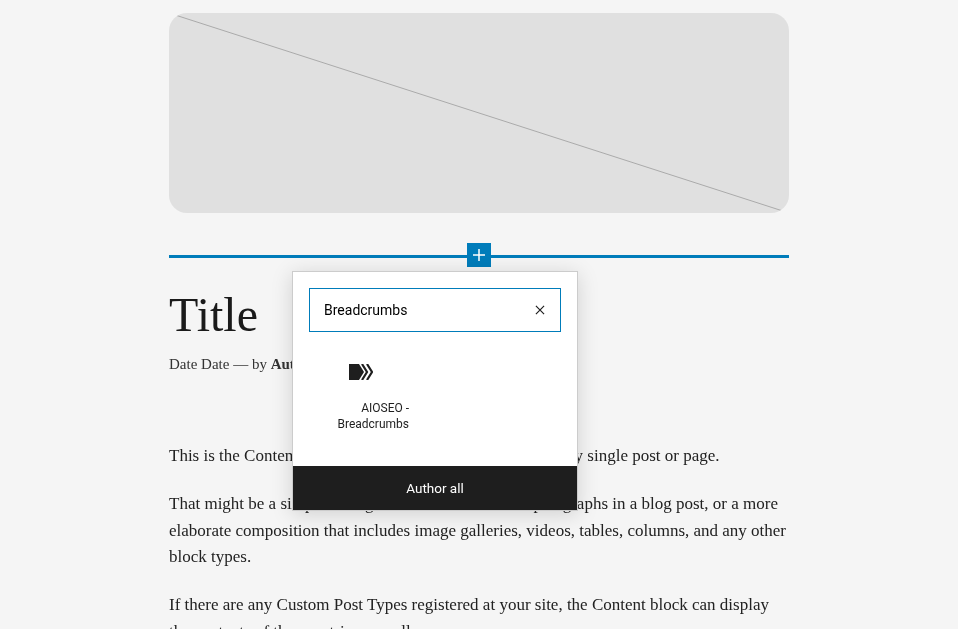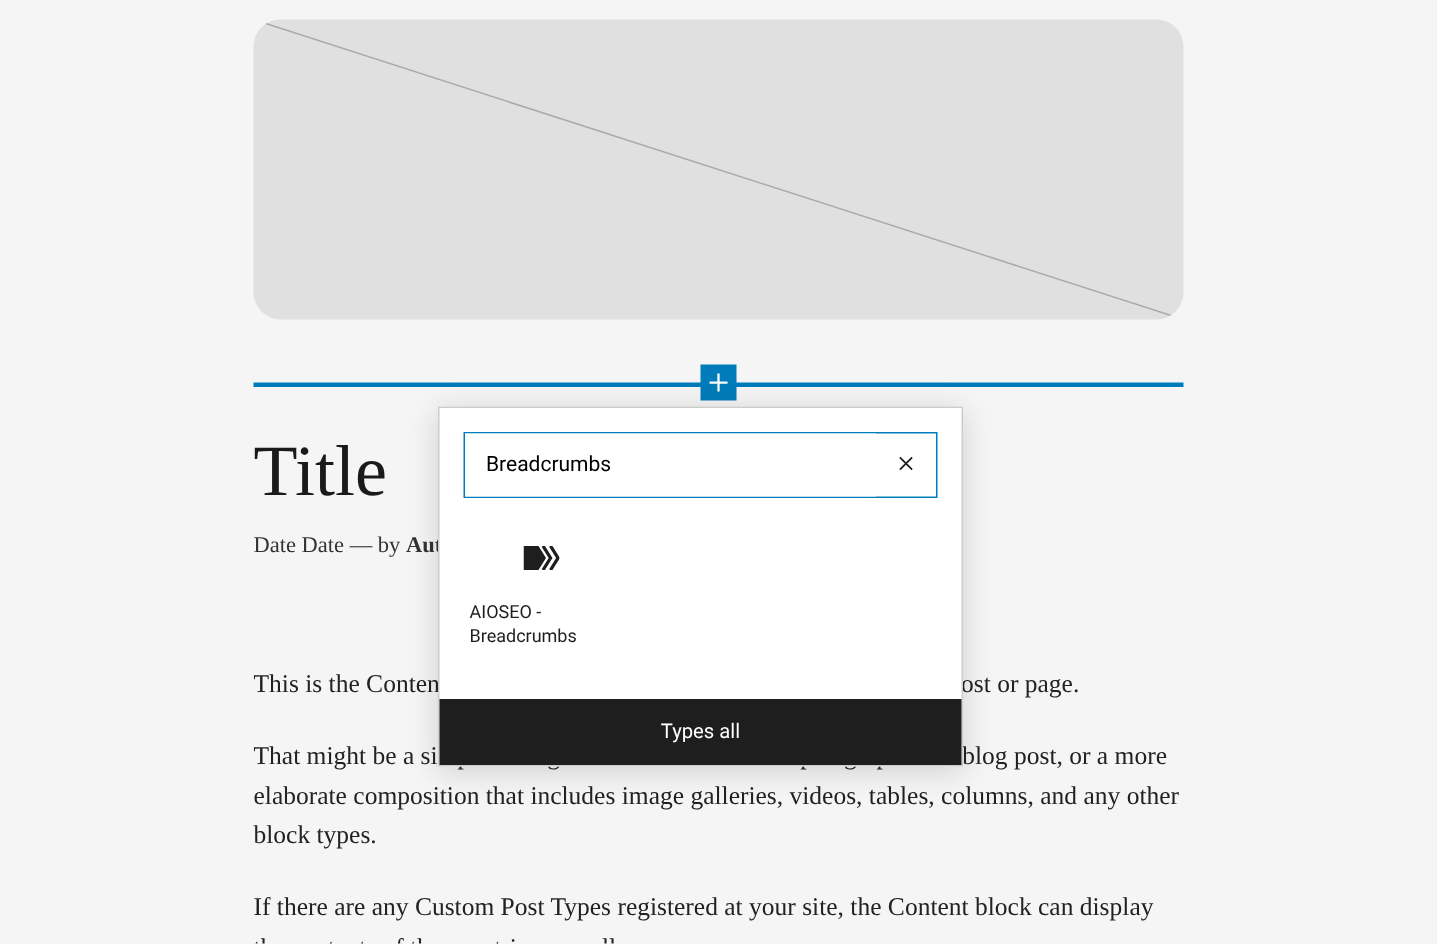--- a/index.html
+++ b/index.html
@@ -77,21 +77,21 @@
     font-size: 17px;
     line-height: 1.55;
     color: #222;
     margin-bottom: 22px;
   }
   
   .inserter-popover {
     position: absolute;
     left: 292px;
     top: 271px;
-    width: 350px;
+    width: 286px;
     background: #fff;
     border: 1px solid #ccc;
     box-shadow: 0 3px 20px rgba(0,0,0,0.15);
     font-family: -apple-system, BlinkMacSystemFont, 'Segoe UI', Roboto, sans-serif;
     z-index: 100;
   }
   .inserter-search-wrap {
     padding: 16px;
   }
   .inserter-search {
@@ -118,21 +118,21 @@
     justify-content: center;
     cursor: pointer;
     font-size: 18px;
     color: #1e1e1e;
   }
   .inserter-results {
     padding: 0 16px 24px 16px;
   }
   .block-item {
     width: 104px;
-    text-align: left;
+    text-align: right;
     cursor: pointer;
     padding: 10px 4px;
   }
   .block-icon {
     height: 28px;
     display: flex;
     align-items: center;
     justify-content: center;
     margin-bottom: 14px;
   }
@@ -204,14 +204,14 @@
       <div class="block-icon">
         <svg width="24" height="16" viewBox="0 0 24 16">
           <path d="M0 0 H10 L15 8 L10 16 H0 Z" fill="#1e1e1e"></path>
           <path d="M13 0 L18 8 L13 16" stroke="#1e1e1e" stroke-width="2.2" fill="none"></path>
           <path d="M18 0 L23 8 L18 16" stroke="#1e1e1e" stroke-width="2.2" fill="none"></path>
         </svg>
       </div>
       <div class="block-label">AIOSEO - Breadcrumbs</div>
     </div>
   </div>
-  <div class="browse-all">Types all</div>
+  <div class="browse-all">Author all</div>
 </div>
 
 </body></html>

